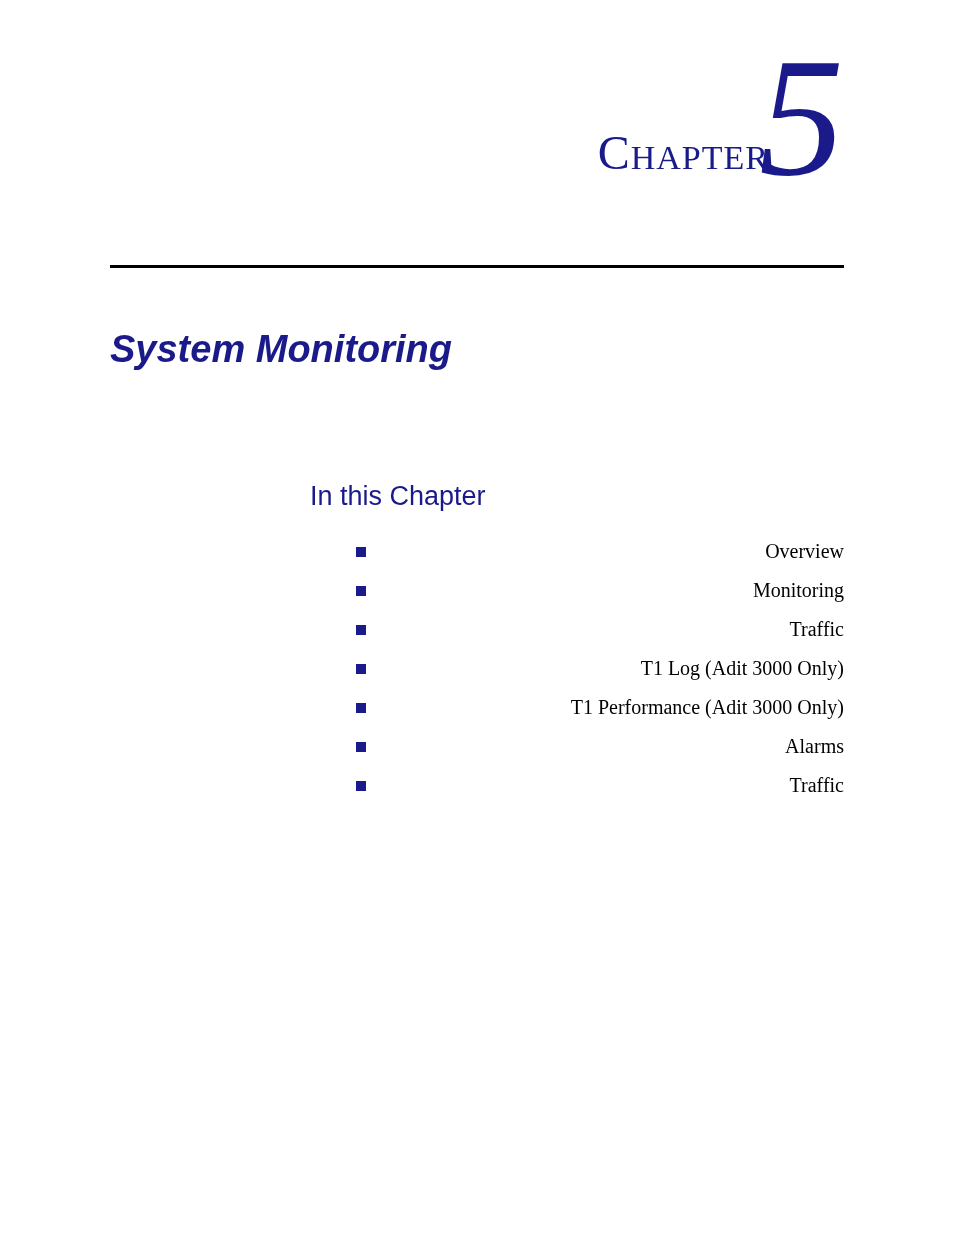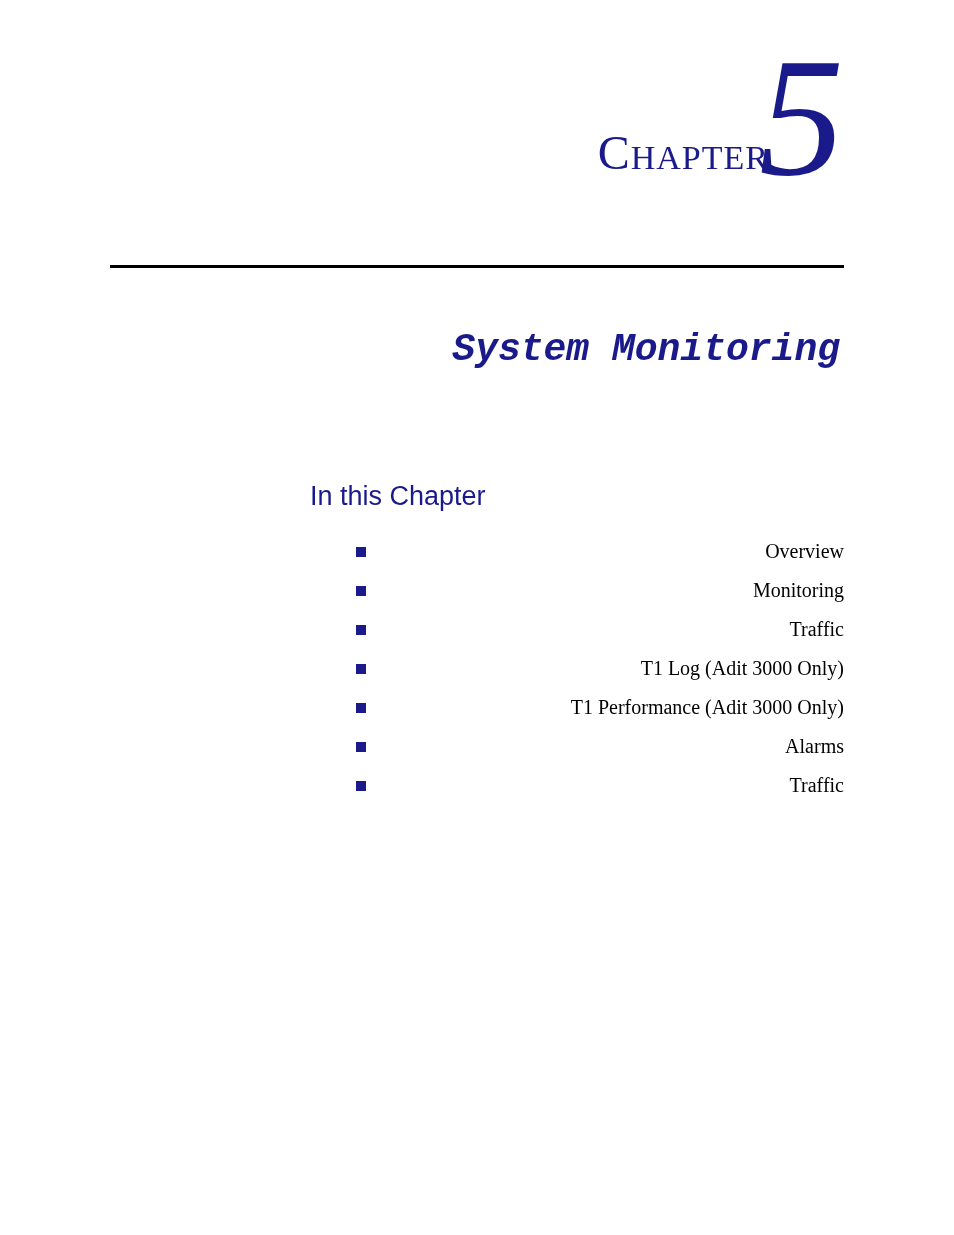--- a/index.html
+++ b/index.html
@@ -42,26 +42,25 @@
       top: -48px;
       line-height: 1;
     }
     .divider {
       border: none;
       border-top: 3px solid #000000;
       margin-top: 15px;
       margin-bottom: 60px;
     }
     .chapter-title {
-      text-align: right;
       font-size: 38px;
       font-weight: bold;
       font-style: italic;
       color: #1a1a8a;
-      font-family: Liberation Mono, monospace;
+      font-family: Liberation Sans, sans-serif;
       margin-bottom: 110px;
       margin-right: 4px;
     }
     .section-title {
       font-size: 27px;
       font-weight: normal;
       color: #1a1a8a;
       font-family: Arial, Helvetica, sans-serif;
       margin-left: 200px;
       margin-bottom: 28px;

